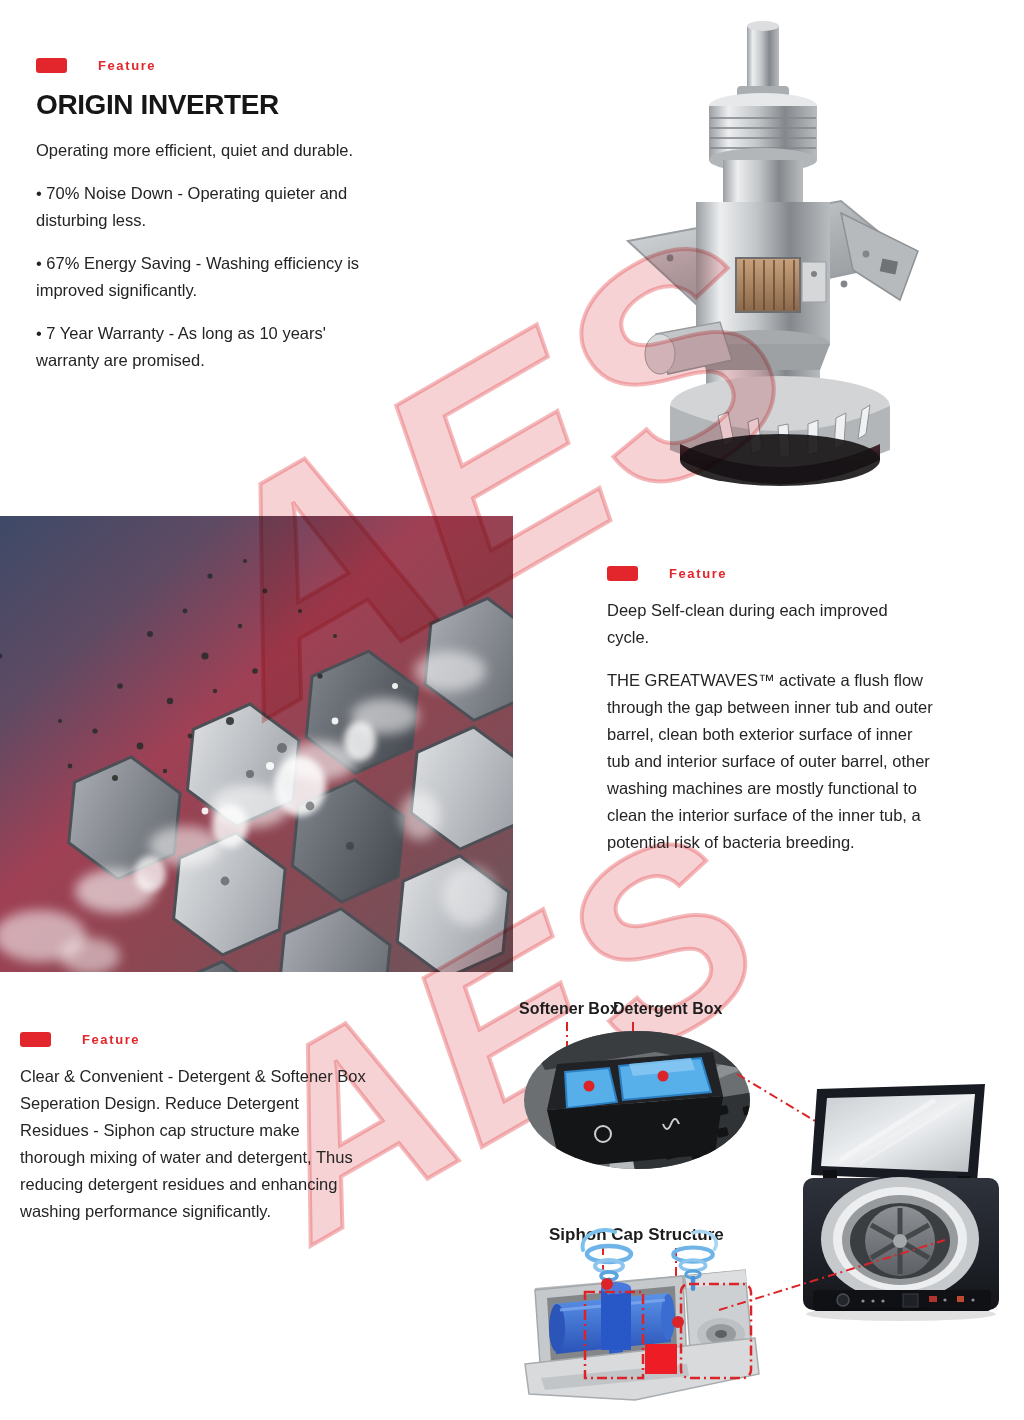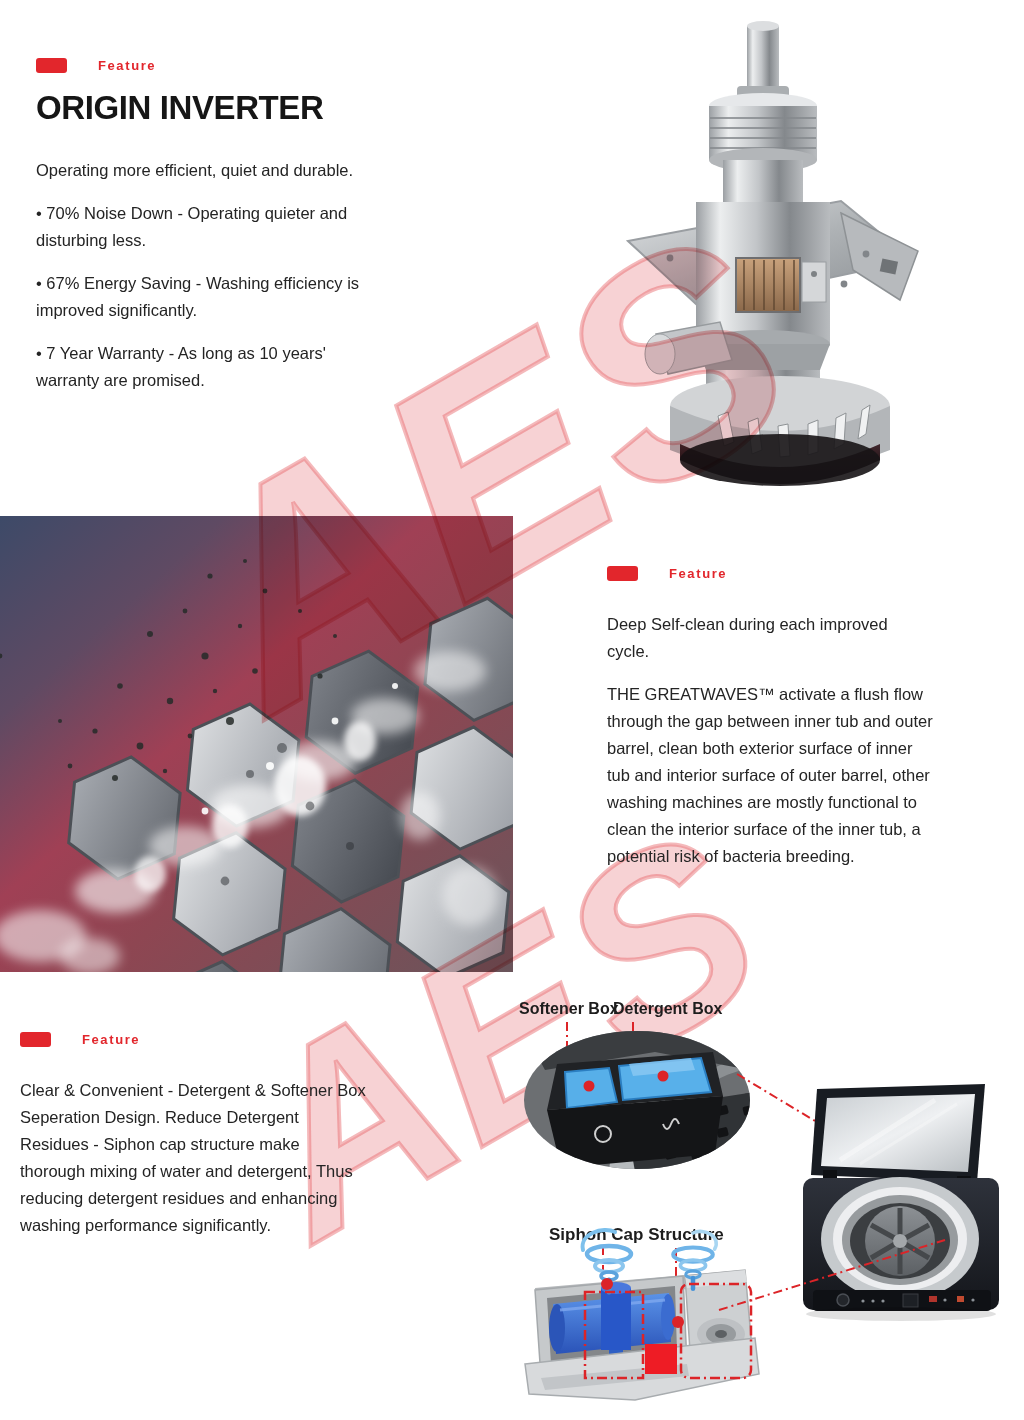--- a/index.html
+++ b/index.html
@@ -12,23 +12,23 @@
      -webkit-text-stroke:4px rgba(230,100,105,0.45);
      mix-blend-mode:multiply;pointer-events:none;user-select:none;}
   .wm1{font-size:300px;left:175px;top:320px;transform:rotate(-30deg);}
   .wm2{font-size:255px;left:235px;top:905px;transform:rotate(-30deg);}
 
   
   .feature-block{position:absolute;z-index:10;}
   .tag-row{display:flex;align-items:center;gap:11px;}
   .tag-swatch{width:31px;height:15px;border-radius:3px;background:#e2262c;flex:0 0 auto;}
   .tag-label{color:#e2262c;font-size:13px;font-weight:700;letter-spacing:1.6px;padding-left:20px;}
-  .section-title{margin:16px 0 0;font-size:33px;font-weight:700;color:#161616;letter-spacing:-0.4px;}
+  .section-title{margin:16px 0 0;font-size:28px;font-weight:700;color:#161616;letter-spacing:-0.4px;}
   .body-text p{margin:16px 0 0;font-size:16.5px;line-height:27px;color:#242424;}
-  .body-text p.lead{margin-top:30px;}
+  .body-text p.lead{margin-top:16px;}
 
   #sec-inverter{left:36px;top:58px;width:352px;}
   #sec-iclean{left:607px;top:566px;width:326px;}
   #sec-easykit{left:20px;top:1032px;width:348px;}
 
   
   .art{position:absolute;z-index:1;}
   #motor-art{left:598px;top:8px;}
   #water-art{left:0px;top:516px;}
   #diagram-art{left:505px;top:992px;z-index:10;}

